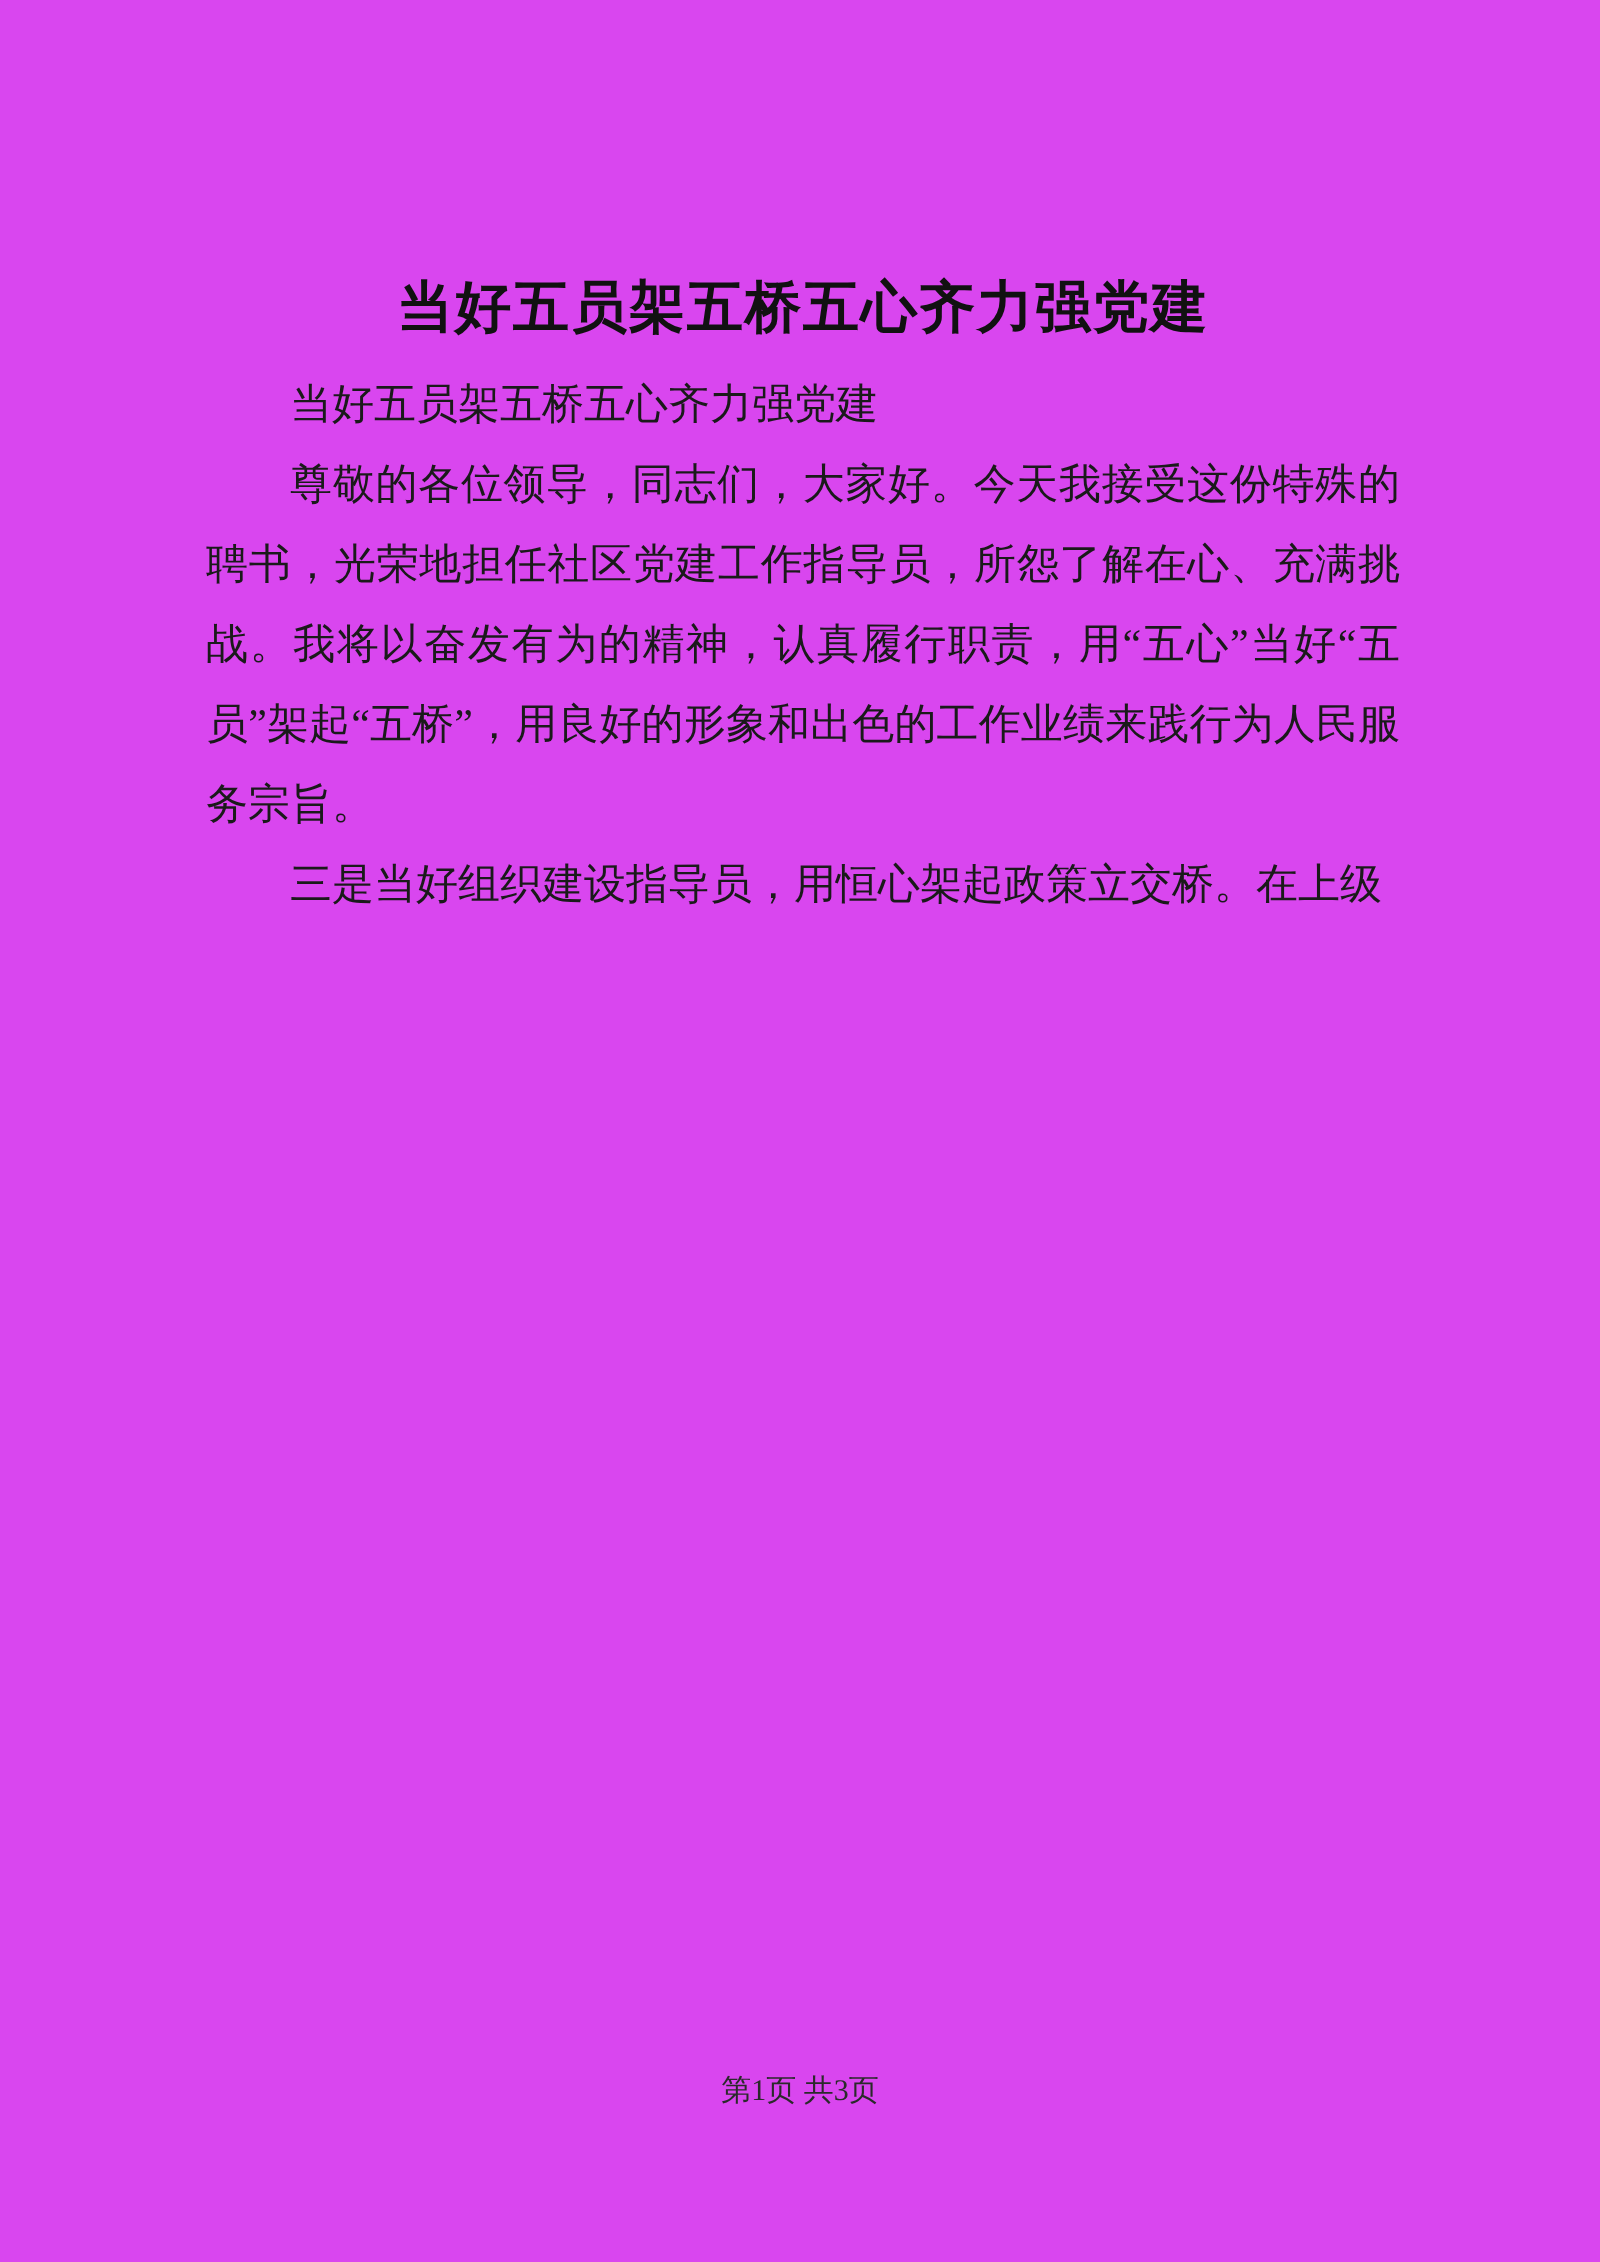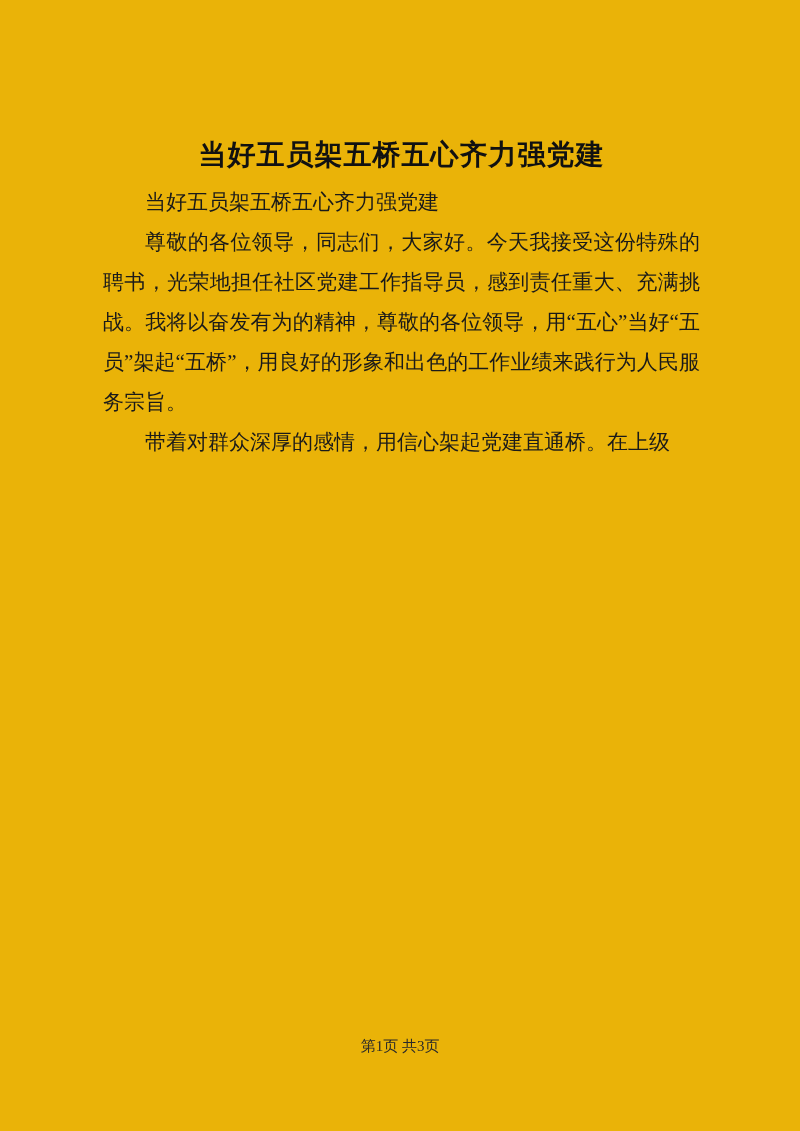--- a/index.html
+++ b/index.html
@@ -4,21 +4,21 @@
 <style>
   html, body {
     margin: 0;
     padding: 0;
     background: #ffffff;
   }
   .page {
     position: relative;
     width: 800px;
     height: 1131px;
-    background: #eab308;
+    background: #d946ef;
     overflow: hidden;
     font-family: "Liberation Serif", "DejaVu Serif", serif;
     color: #1a1a1a;
   }
   .doc {
     padding: 136px 100px 0 103px;
   }
   .doc-title {
     font-size: 28px;
     line-height: 38px;
@@ -49,19 +49,19 @@
     color: #2a2a2a;
   }
 </style>
 </head>
 <body>
 
 <div class="page">
   <div class="doc">
     <h1 class="doc-title">当好五员架五桥五心齐力强党建</h1>
     <p class="para">当好五员架五桥五心齐力强党建</p>
-    <p class="para">尊敬的各位领导，同志们，大家好。今天我接受这份特殊的聘书，光荣地担任社区党建工作指导员，感到责任重大、充满挑战。我将以奋发有为的精神，尊敬的各位领导，用“五心”当好“五员”架起“五桥”，用良好的形象和出色的工作业绩来践行为人民服务宗旨。</p>
-    <p class="para">带着对群众深厚的感情，用信心架起党建直通桥。在上级</p>
+    <p class="para">尊敬的各位领导，同志们，大家好。今天我接受这份特殊的聘书，光荣地担任社区党建工作指导员，所怨了解在心、充满挑战。我将以奋发有为的精神，认真履行职责，用“五心”当好“五员”架起“五桥”，用良好的形象和出色的工作业绩来践行为人民服务宗旨。</p>
+    <p class="para">三是当好组织建设指导员，用恒心架起政策立交桥。在上级</p>
   </div>
   <div class="page-footer">
     <span>第1页 共3页</span>
   </div>
 </div>
 
 </body></html>

